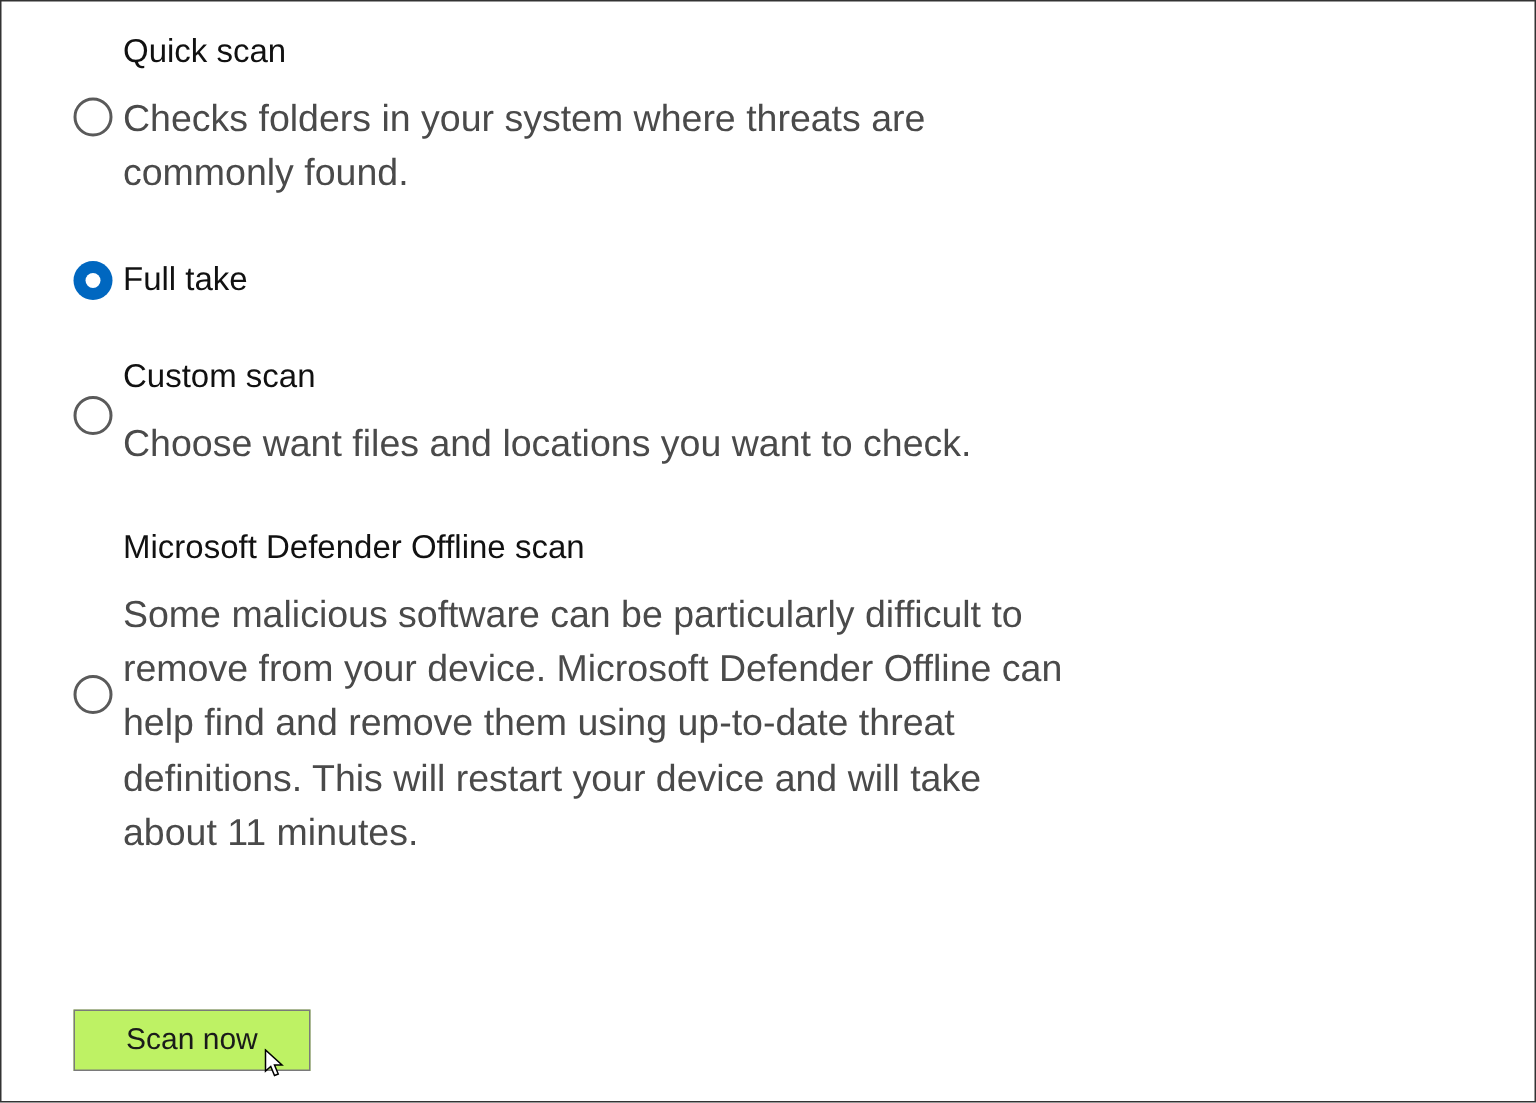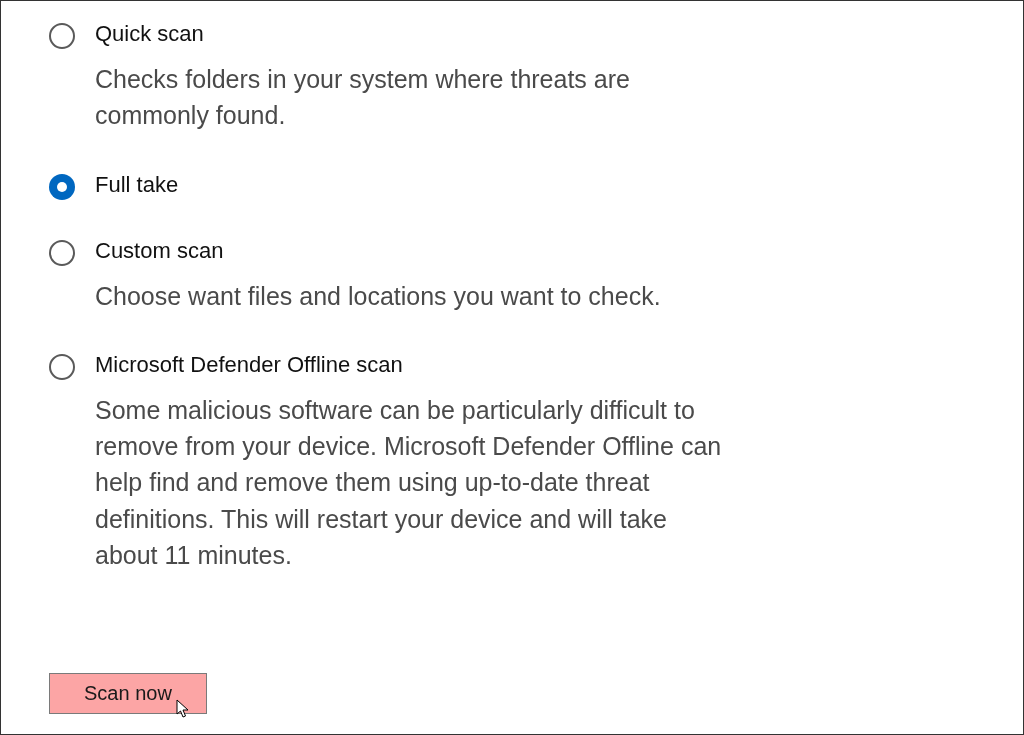--- a/index.html
+++ b/index.html
@@ -18,22 +18,22 @@
     }
     .scan-options {
       display: flex;
       flex-direction: column;
       gap: 38px;
       max-width: 720px;
     }
     .option {
       display: flex;
       flex-direction: row;
-      align-items: flex-start;
-      gap: 20px;
+      align-items: center;
+      gap: 7px;
     }
     .radio-outer {
       flex: 0 0 26px;
       width: 26px;
       height: 26px;
       border: 2px solid #5a5a5a;
       border-radius: 50%;
       display: flex;
       align-items: center;
       justify-content: center;
@@ -71,21 +71,21 @@
       font-weight: 400;
       color: #4a4a4a;
       line-height: 1.45;
       max-width: 640px;
     }
     .action-row {
       margin-top: 62px;
     }
     .scan-button {
       display: inline-block;
-      background: #fca5a5;
+      background: #bef264;
       border: 1px solid #7a7a7a;
       color: #1a1a1a;
       font-size: 20px;
       font-family: inherit;
       padding: 8px 34px;
       cursor: pointer;
       position: relative;
     }
     .cursor {
       position: absolute;

